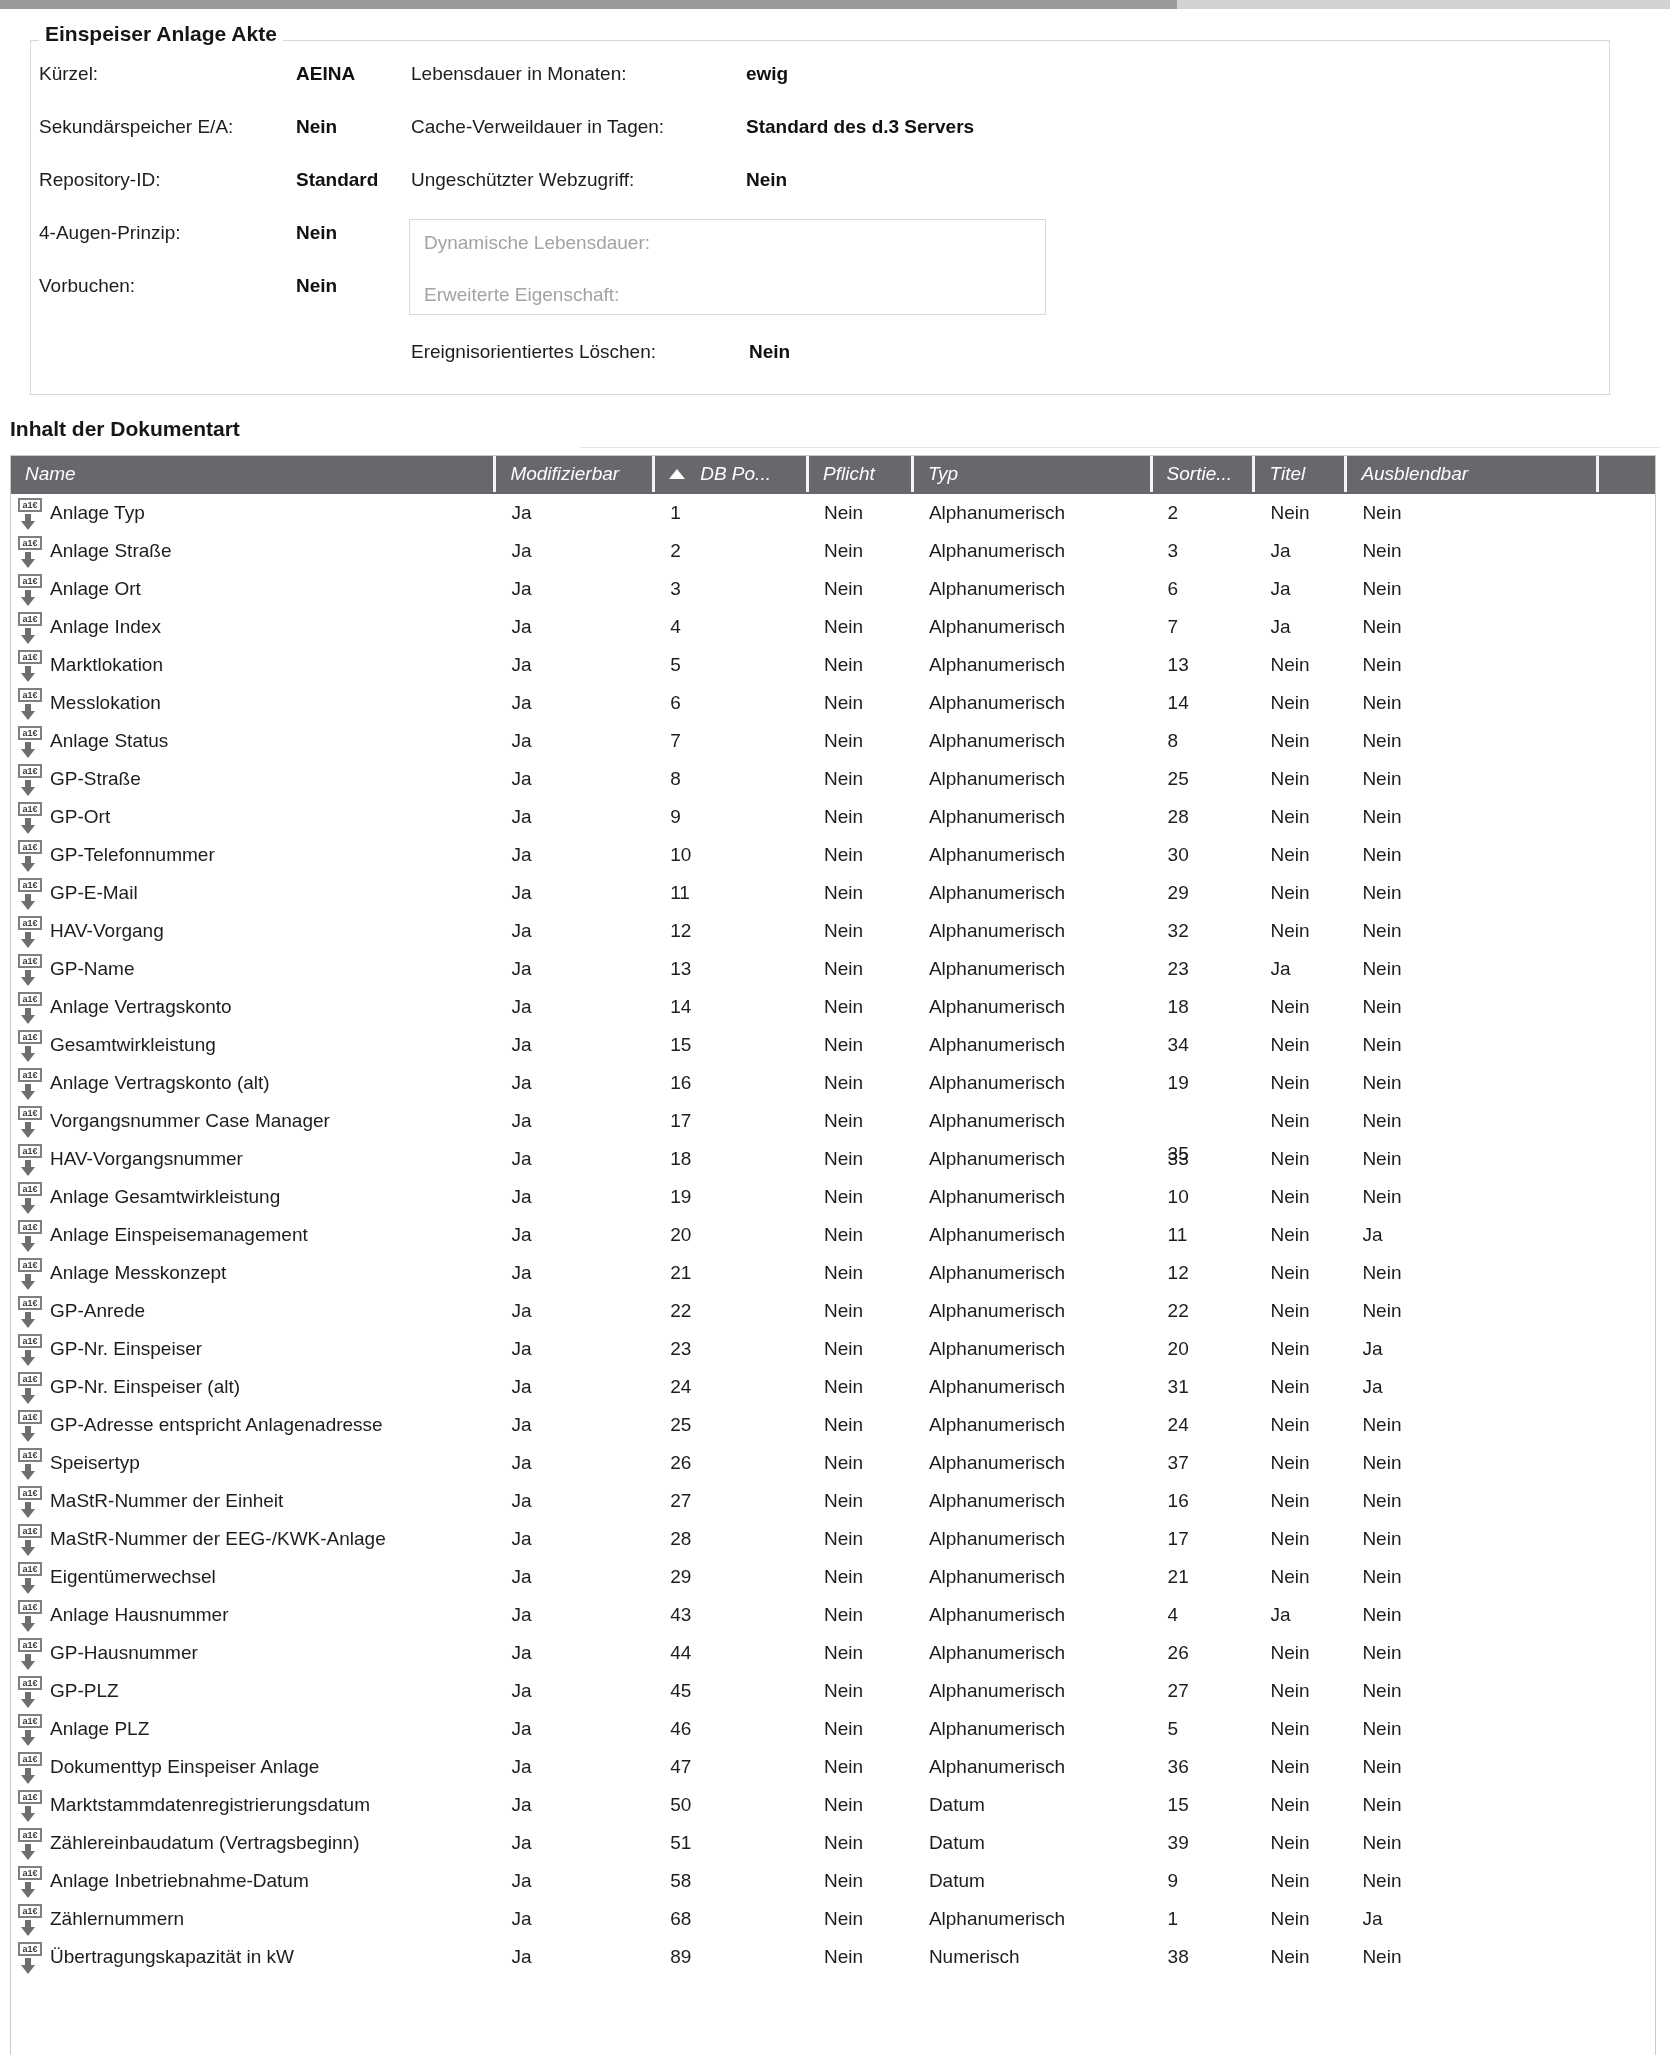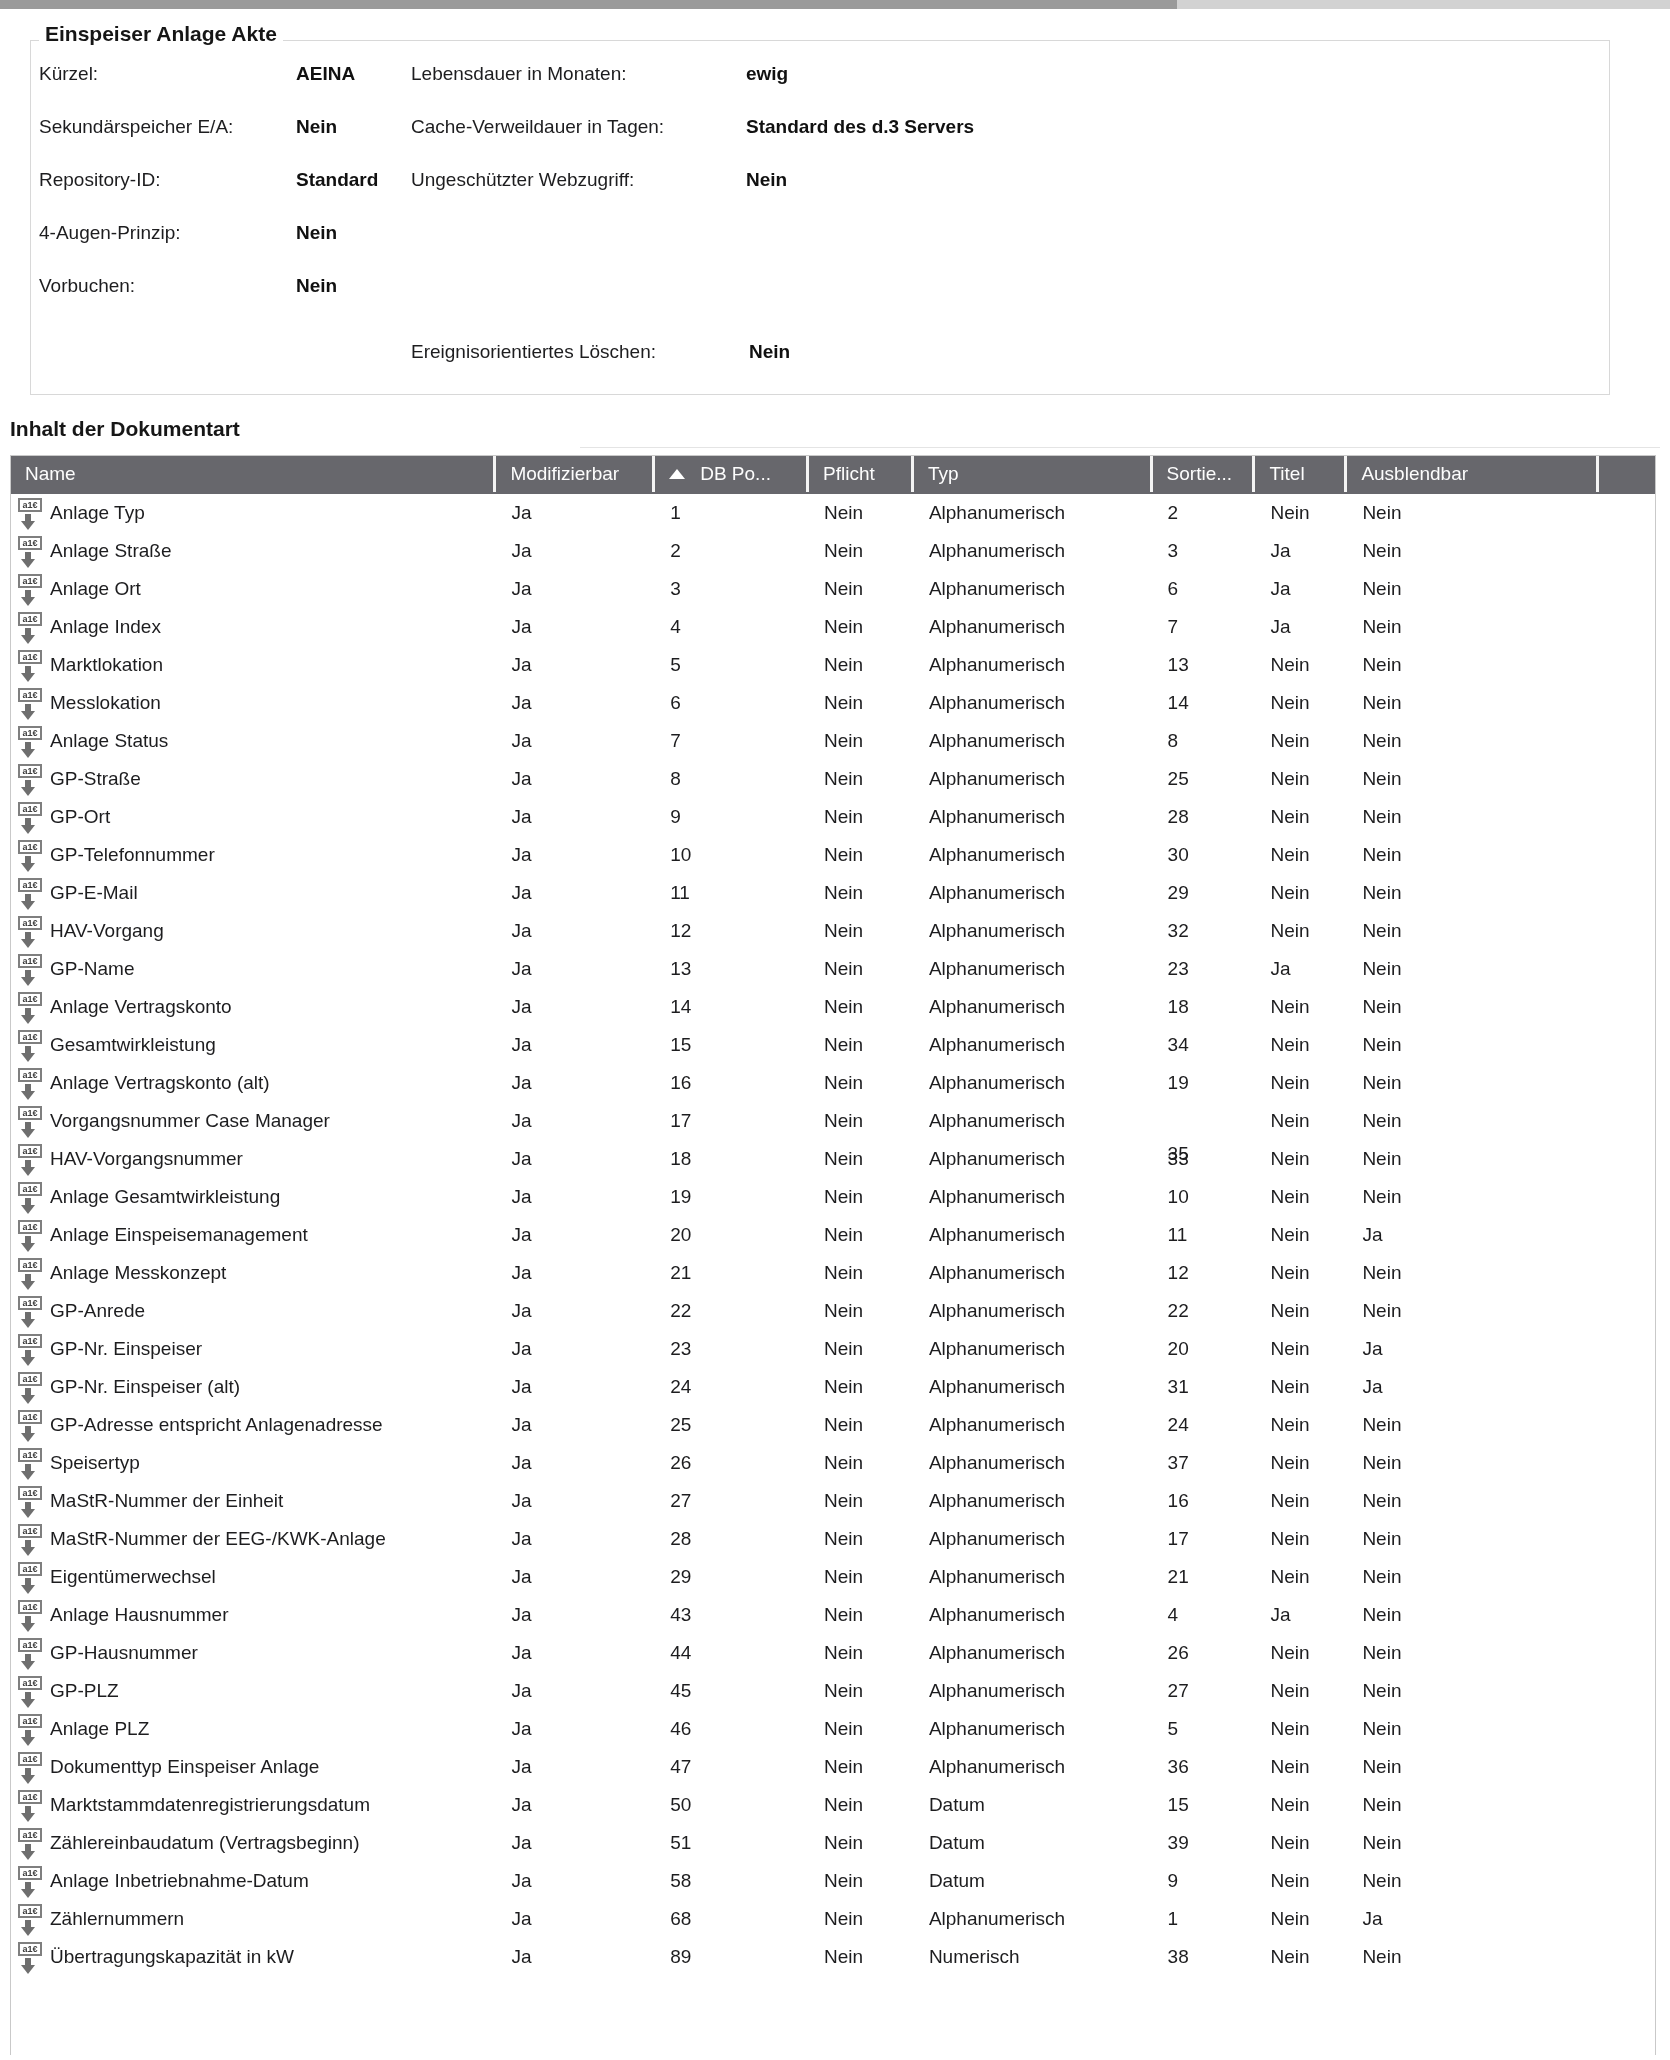--- a/index.html
+++ b/index.html
@@ -29,21 +29,21 @@
   .section-title { position:absolute; left:10px; top:417px; font-size:21px; font-weight:bold;
                    color:#161616; white-space:nowrap; }
   .section-rule { position:absolute; top:447px; left:580px; width:1080px; height:1px; background:#e4e4e4; }
 
   
   .grid { position:absolute; left:10px; top:455px; width:1646px; height:1600px;
           border:1px solid #c9c9c9; border-bottom:none; background:#fff; }
   .grid-header { display:flex; height:38px; background:#67676c; }
   .h-cell { height:36px; line-height:38px; color:#fdfdfd; font-size:19px; white-space:nowrap;
             overflow:hidden; padding-left:14px; border-right:3px solid #f4f4f4;
-            display:flex; align-items:center; }
+            display:flex; align-items:center;font-style:italic; }
   .h-cell:last-child { border-right:none; }
   .sort-arrow { display:inline-block; width:0; height:0; margin-right:15px;
                 border-left:8px solid transparent; border-right:8px solid transparent;
                 border-bottom:10px solid #ffffff; }
   .grid-body { position:relative; }
   .t-row { display:flex; height:38px; background:#fff; }
   .t-cell { height:38px; line-height:38px; font-size:19px; color:#1d1d1f;
             white-space:nowrap; overflow:hidden; padding-left:15px; }
   .t-cell.name { padding-left:5px; display:flex; align-items:center; }
   .cell-text { white-space:nowrap; }
@@ -81,20 +81,24 @@
     <span class="fld lab" style="left:8px;  top:234px;">Vorbuchen:</span>
     <span class="fld val" style="left:265px;top:234px;">Nein</span>
 
     <span class="fld lab" style="left:380px;top:22px;">Lebensdauer in Monaten:</span>
     <span class="fld val" style="left:715px;top:22px;">ewig</span>
     <span class="fld lab" style="left:380px;top:75px;">Cache-Verweildauer in Tagen:</span>
     <span class="fld val" style="left:715px;top:75px;">Standard des d.3 Servers</span>
     <span class="fld lab" style="left:380px;top:128px;">Ungeschützter Webzugriff:</span>
     <span class="fld val" style="left:715px;top:128px;">Nein</span>
 
+    <div class="dyn-box">
+      <span class="dyn-ph l1">Dynamische Lebensdauer:</span>
+      <span class="dyn-ph l2">Erweiterte Eigenschaft:</span>
+    </div>
 
     <span class="fld lab" style="left:380px;top:300px;">Ereignisorientiertes Löschen:</span>
     <span class="fld val" style="left:718px;top:300px;">Nein</span>
   </div>
 
   <div class="section-title">Inhalt der Dokumentart</div>
   <div class="section-rule"></div>
 
   <div class="grid">
     <div class="grid-header" id="grid-header">

